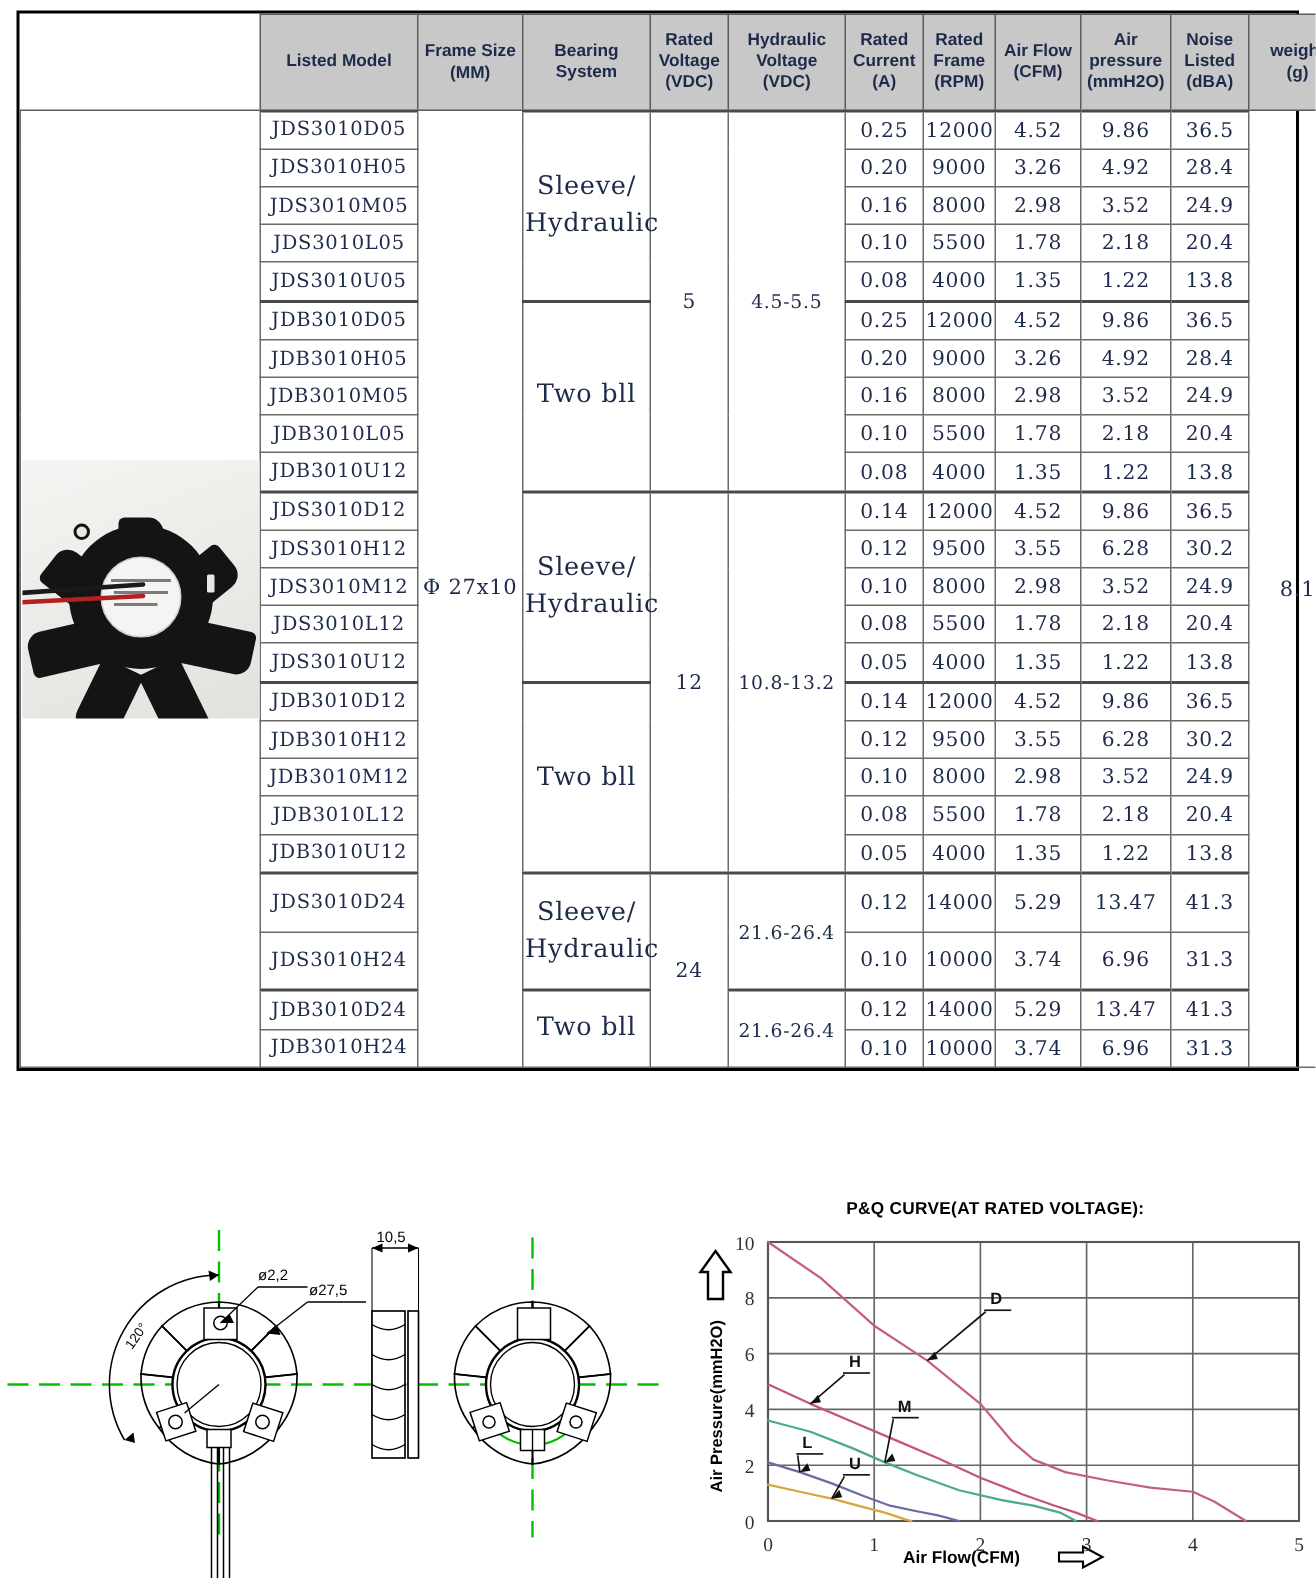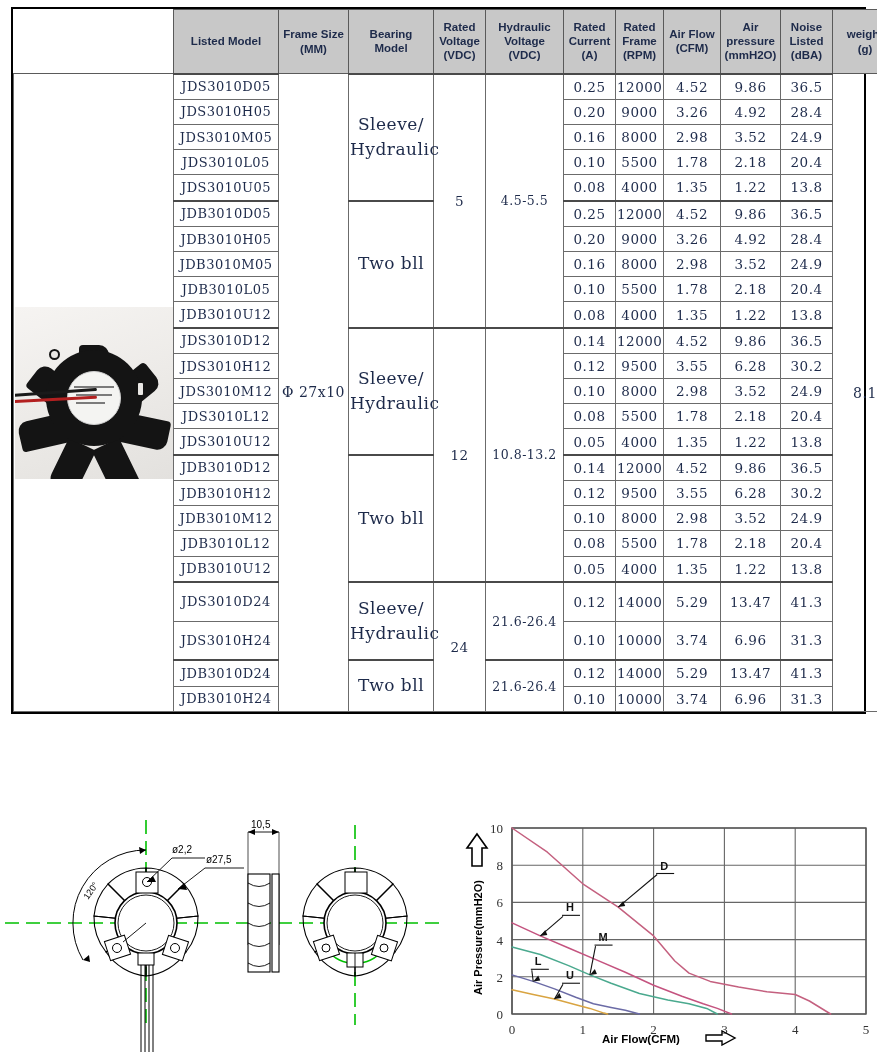--- a/index.html
+++ b/index.html
@@ -139,21 +139,21 @@
     <thead>
       <tr>
         <th style="width:160px; background:#fff; border-left:none; border-top:none;"></th>
         <th style="width:105px" class="hdr-sans"><span>Listed Model</span></th>
         <th style="width:70px" class="hdr-sans">
           <div>Frame Size</div>
           <div>(MM)</div>
         </th>
         <th style="width:85px" class="hdr-sans">
           <div>Bearing</div>
-          <div>Model</div>
+          <div>System</div>
         </th>
         <th style="width:52px" class="hdr-sans">
           <div>Rated</div>
           <div>Voltage</div>
           <div>(VDC)</div>
         </th>
         <th style="width:78px" class="hdr-sans">
           <div>Hydraulic</div>
           <div>Voltage</div>
           <div>(VDC)</div>
@@ -537,20 +537,21 @@
         <rect x="374" y="148" width="21" height="20" fill="#fff" stroke="#000" stroke-width="1" transform="rotate(18 384 158)"></rect>
         <circle cx="384" cy="158" r="4" fill="#fff" stroke="#000" stroke-width="1"></circle>
       </g>
       <rect x="347" y="163" width="16" height="14" fill="#fff" stroke="#000" stroke-width="1"></rect>
       <line x1="355" y1="163" x2="355" y2="177" stroke="#000" stroke-width="0.9"></line>
     </g>
   </svg>
 </div>
 
 <div class="chartbox">
+  <div class="chart-title">P&amp;Q CURVE(AT RATED VOLTAGE):</div>
 
   <svg width="30" height="40" style="position:absolute;left:12px;top:40px;">
     <path d="M15 4 L25 18 L20 18 L20 36 L10 36 L10 18 L5 18 Z" fill="#fff" stroke="#000" stroke-width="1.6"></path>
   </svg>
   <div class="ylabel" style="left:22px; top:205px;">Air Pressure(mmH2O)</div>
 
   <div class="xlabel" style="left:140px; top:243px;">Air Flow(CFM)</div>
   <svg width="34" height="16" style="position:absolute;left:254px;top:240px;">
     <path d="M2 5 L18 5 L18 1 L31 8 L18 15 L18 11 L2 11 Z" fill="#fff" stroke="#000" stroke-width="1.4"></path>
   </svg>

